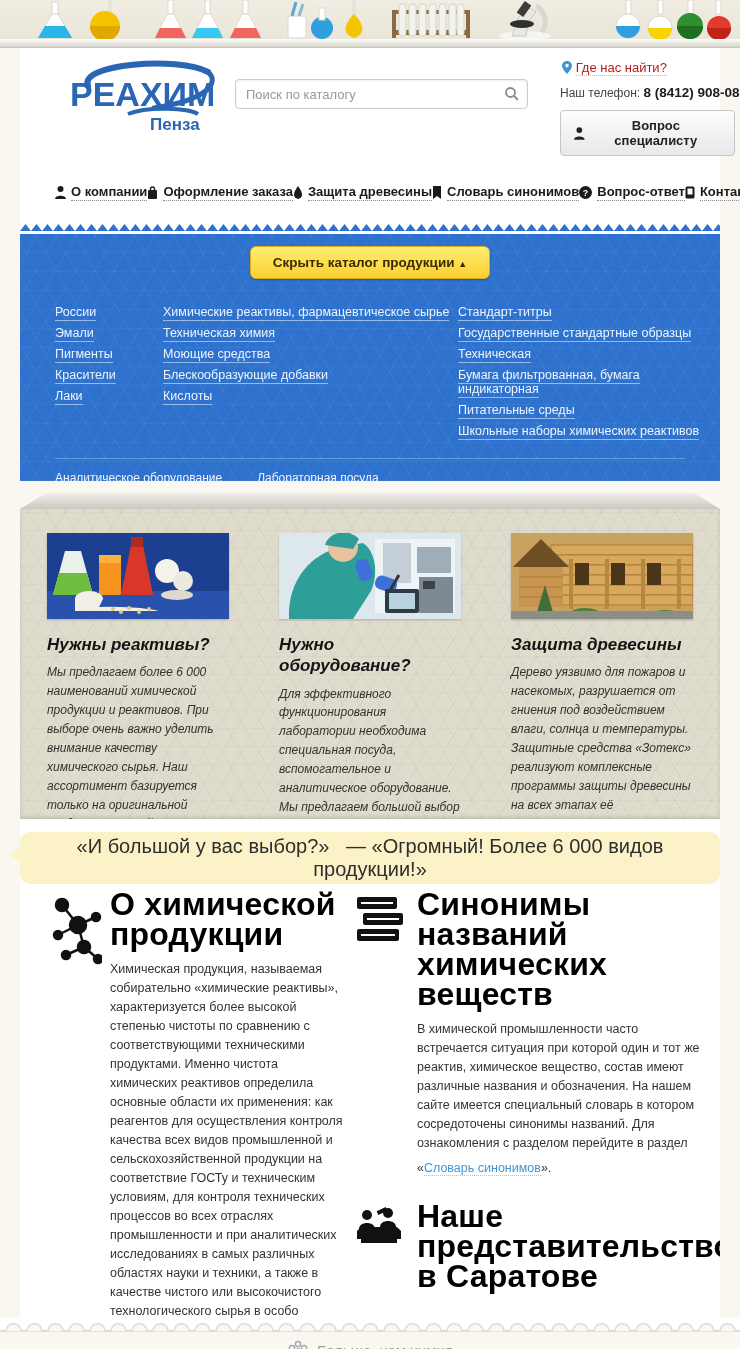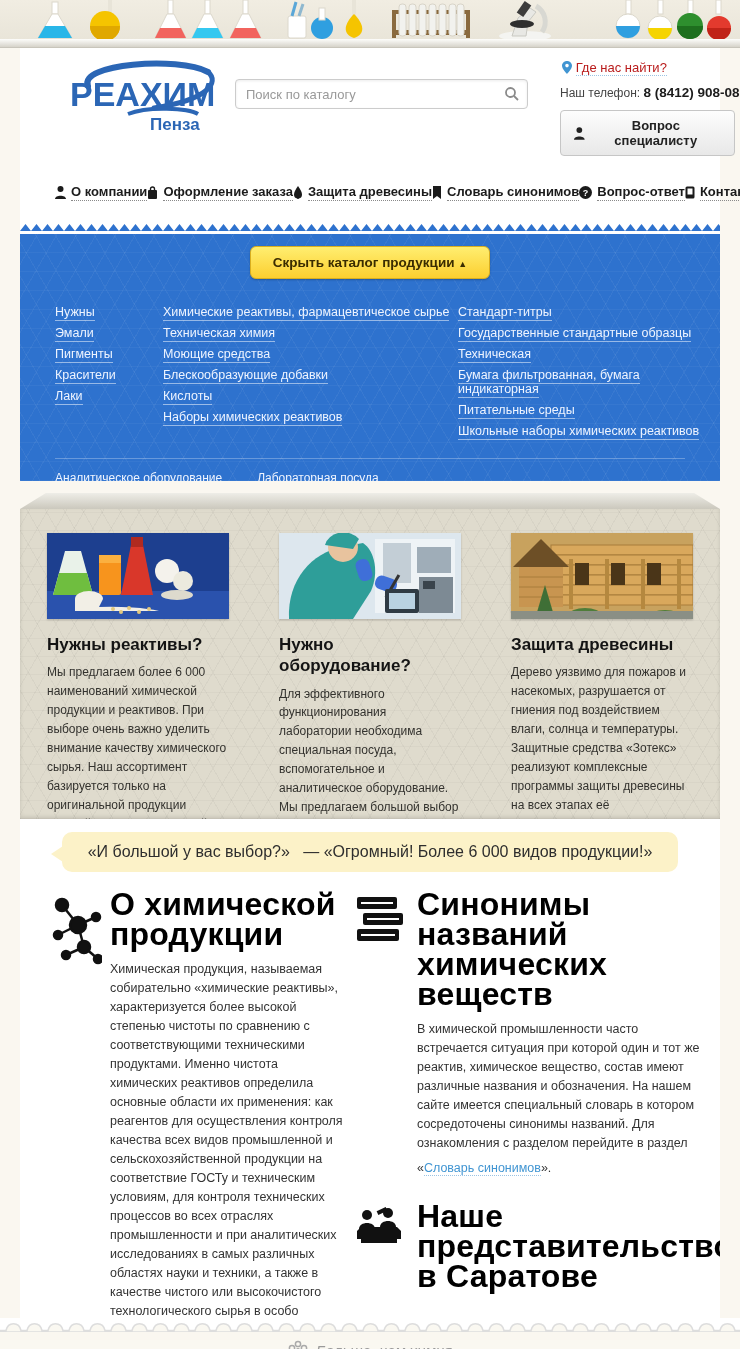--- a/index.html
+++ b/index.html
@@ -65,29 +65,29 @@
   .gap { height:12px; background:#faf7f0; }
   .boxtop { height:16px; background:linear-gradient(#eeede7,#cbc8bd);
     clip-path:polygon(3.7% 0, 96.3% 0, 100% 100%, 0 100%); }
   .hexface { height:310px; background-color:#dfdbcd; overflow:hidden;
     box-shadow:inset 0 -2px 4px rgba(0,0,0,.12);
     background-image:
       repeating-linear-gradient(60deg, rgba(0,0,0,.035) 0 1px, transparent 1px 16px),
       repeating-linear-gradient(-60deg, rgba(0,0,0,.035) 0 1px, transparent 1px 16px),
       repeating-linear-gradient(0deg, rgba(0,0,0,.028) 0 1px, transparent 1px 18px); }
   .cards { display:flex; justify-content:space-between; padding:24px 27px 0; }
-  .card { width:182px; }
+  .card { width:182px;font-style:italic; }
   .card .pic { width:182px; height:86px; display:block; box-shadow:0 1px 2px rgba(0,0,0,.2); }
   .card h3 { font-size:17px; color:#141414; margin:15px 0 8px; line-height:1.25; }
   .card p { font-size:12px; line-height:1.58; color:#33322e; }
 
   
   .quote-wrap { height:50px; background:#fff; padding-top:13px; text-align:center; }
   .bubble { position:relative; display:inline-block; background:#fcf2c8; border-radius:10px;
-    padding:11px 26px; font-size:16px; color:#2e2e2e; }
+    padding:3px 26px; font-size:20px; color:#2e2e2e; }
   .bubble:before { content:""; position:absolute; left:-11px; top:14px; width:0; height:0;
     border-top:8px solid transparent; border-bottom:8px solid transparent; border-right:12px solid #fcf2c8; }
 
   
   .info { height:449px; background:#fff; display:flex; padding:20px 20px 0 28px; overflow:hidden; }
   .info-left { width:350px; }
   .info-right { width:345px; margin-left:7px; }
   .sec { display:flex; }
   .sec-icon { width:62px; flex:none; padding-top:6px; }
   .sec-body { flex:1; }
@@ -310,34 +310,33 @@
       <path id="zigzag-path" fill="#2e72ce" d="M0 8 L5.5 1 L11 8 L16.5 1 L22 8 L27.5 1 L33 8 L38.5 1 L44 8 L49.5 1 L55 8 L60.5 1 L66 8 L71.5 1 L77 8 L82.5 1 L88 8 L93.5 1 L99 8 L104.5 1 L110 8 L115.5 1 L121 8 L126.5 1 L132 8 L137.5 1 L143 8 L148.5 1 L154 8 L159.5 1 L165 8 L170.5 1 L176 8 L181.5 1 L187 8 L192.5 1 L198 8 L203.5 1 L209 8 L214.5 1 L220 8 L225.5 1 L231 8 L236.5 1 L242 8 L247.5 1 L253 8 L258.5 1 L264 8 L269.5 1 L275 8 L280.5 1 L286 8 L291.5 1 L297 8 L302.5 1 L308 8 L313.5 1 L319 8 L324.5 1 L330 8 L335.5 1 L341 8 L346.5 1 L352 8 L357.5 1 L363 8 L368.5 1 L374 8 L379.5 1 L385 8 L390.5 1 L396 8 L401.5 1 L407 8 L412.5 1 L418 8 L423.5 1 L429 8 L434.5 1 L440 8 L445.5 1 L451 8 L456.5 1 L462 8 L467.5 1 L473 8 L478.5 1 L484 8 L489.5 1 L495 8 L500.5 1 L506 8 L511.5 1 L517 8 L522.5 1 L528 8 L533.5 1 L539 8 L544.5 1 L550 8 L555.5 1 L561 8 L566.5 1 L572 8 L577.5 1 L583 8 L588.5 1 L594 8 L599.5 1 L605 8 L610.5 1 L616 8 L621.5 1 L627 8 L632.5 1 L638 8 L643.5 1 L649 8 L654.5 1 L660 8 L665.5 1 L671 8 L676.5 1 L682 8 L687.5 1 L693 8 L698.5 1 L704 8 L700 8 Z"></path>
     </svg>
   <div class="blue" style="margin-top:-1px">
     <button class="toggle-btn">
       <span>Скрыть каталог продукции</span>
       <span style="font-size:9px">▲</span>
     </button>
     <div class="cat-cols">
       <div class="cat-col cat-c1">
 
-      <a><span>Нужны</span></a>
+      <a><span>России</span></a>
           <a><span>Эмали</span></a>
           <a><span>Пигменты</span></a>
           <a><span>Красители</span></a>
           <a><span>Лаки</span></a>
         </div>
       <div class="cat-col cat-c2">
 
       <a><span>Химические реактивы, фармацевтическое сырье</span></a>
           <a><span>Техническая химия</span></a>
           <a><span>Моющие средства</span></a>
           <a><span>Блескообразующие добавки</span></a>
           <a><span>Кислоты</span></a>
-          <a><span>Наборы химических реактивов</span></a>
         </div>
       <div class="cat-col cat-c3">
 
       <a><span>Стандарт-титры</span></a>
           <a><span>Государственные стандартные образцы</span></a>
           <a><span>Техническая</span></a>
           <a><span>Бумага фильтрованная, бумага индикаторная</span></a>
           <a><span>Питательные среды</span></a>
           <a><span>Школьные наборы химических реактивов</span></a>
         </div>

